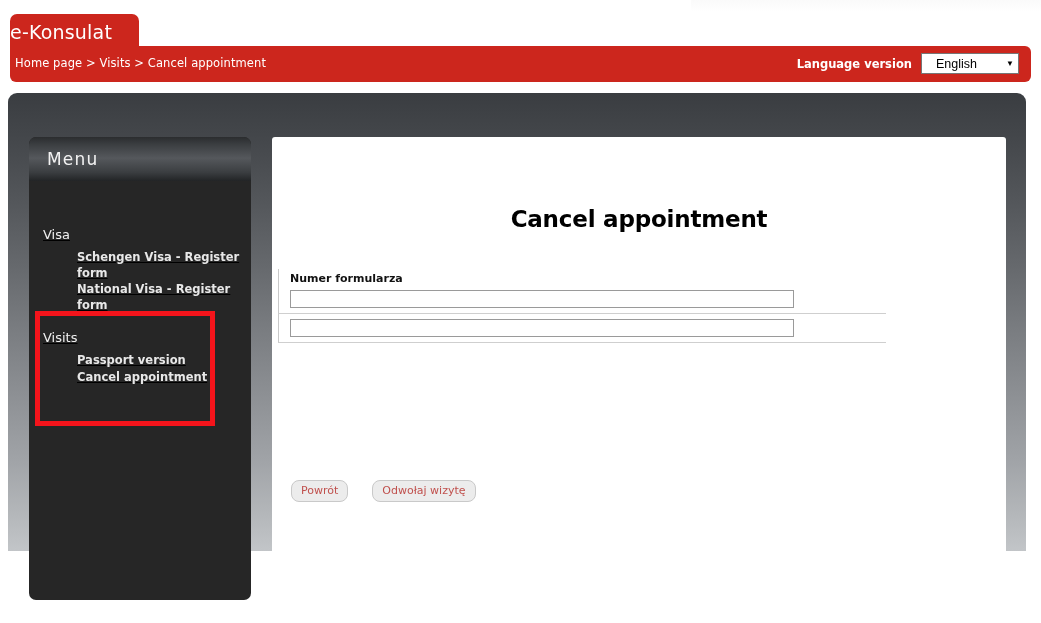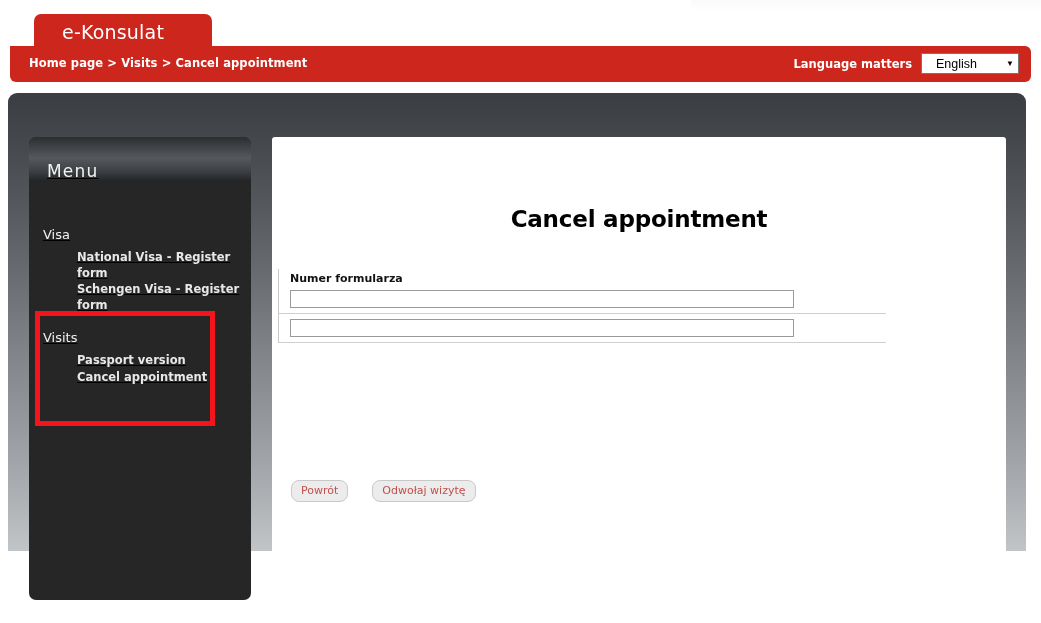--- a/index.html
+++ b/index.html
@@ -33,41 +33,40 @@
   .header-bar {
     position: absolute;
     left: 10px; top: 46px;
     width: 1021px; height: 36px;
     background: #cc261d;
     border-radius: 0 6px 6px 6px;
   }
   .brand-tab {
     position: absolute;
     left: 10px; top: 14px;
-    width: 178px; height: 36px;
+    width: 129px; height: 36px;
     background: #cc261d;
     border-radius: 7px 7px 0 0;
     display: flex;
     align-items: center;
-    padding-left: 28px;
-    box-sizing: border-box;
-    margin-left: 24px;
+    padding-left: 0;
+    box-sizing: border-box;
   }
   .brand-tab-label {
     color: #ffffff;
     font-size: 19px;
     font-family: "DejaVu Sans", sans-serif;
     letter-spacing: 0.2px;
   }
   .breadcrumb {
     position: absolute;
-    left: 29px; top: 56px;
+    left: 15px; top: 56px;
     color: #ffffff;
     font-size: 11.5px;
-    font-weight: bold;
+    font-weight: normal;
     font-family: "DejaVu Sans", sans-serif;
     white-space: nowrap;
     letter-spacing: 0.1px;
   }
   .lang-wrap {
     position: absolute;
     right: 22px; top: 53px;
     display: flex;
     align-items: center;
     gap: 9px;
@@ -137,25 +136,24 @@
   }
   .sidebar-header {
     height: 44px;
     background: linear-gradient(to bottom,
       #2b2d2f 0%,
       #3c3f42 18%,
       #55585c 48%,
       #3b3e41 80%,
       #222426 100%);
     display: flex;
-    align-items: flex-end;
+    align-items: center;
     padding-left: 18px;
     box-sizing: border-box;
     border-radius: 7px 7px 0 0;
-    text-decoration: underline;
   }
   .sidebar-header-label {
     color: #f2f2f2;
     font-size: 17px;
     font-family: "DejaVu Sans", sans-serif;
     letter-spacing: 1.2px;
   }
   .sidebar-body {
     position: relative;
     padding-top: 46px;
@@ -269,42 +267,42 @@
 
 <div class="header-bar"></div>
 
 <div class="brand-tab">
   <span class="brand-tab-label">e-Konsulat</span>
 </div>
 
 <div class="breadcrumb">Home page &gt; Visits &gt; Cancel appointment</div>
 
 <div class="lang-wrap">
-  <span class="lang-label">Language matters</span>
+  <span class="lang-label">Language version</span>
   <div class="lang-select">
     <span>English</span>
     <span class="lang-arrow">▼</span>
   </div>
 </div>
 
 <div class="gray-frame"></div>
 
 <div class="content-panel"></div>
 
 <div class="sidebar">
   <div class="sidebar-header">
     <span class="sidebar-header-label">Menu</span>
   </div>
   <div class="sidebar-body">
 
     <div class="menu-group">
       <div class="group-title">Visa</div>
       <div class="group-items">
+        <span class="menu-link">Schengen Visa - Register form</span>
         <span class="menu-link">National Visa - Register form</span>
-        <span class="menu-link">Schengen Visa - Register form</span>
       </div>
     </div>
 
     <div class="group-gap"></div>
 
     <div class="menu-group">
       <div class="group-title">Visits</div>
       <div class="group-items">
         <span class="menu-link">Passport version</span>
         <span class="menu-link">Cancel appointment</span>

